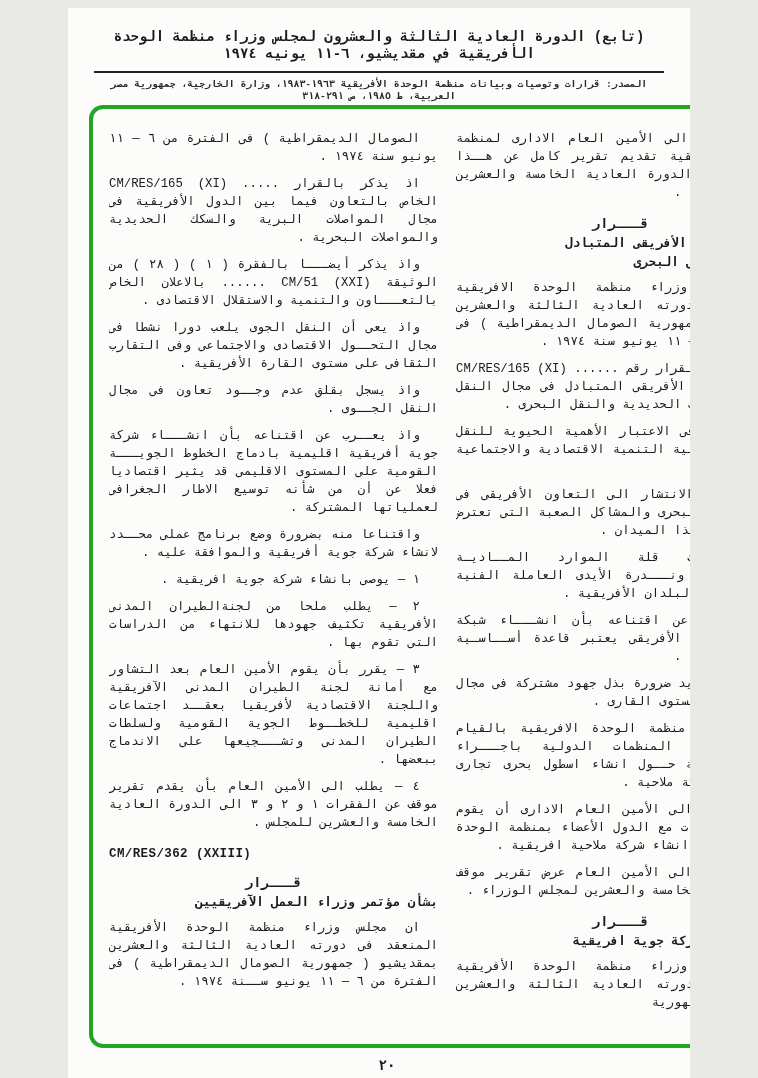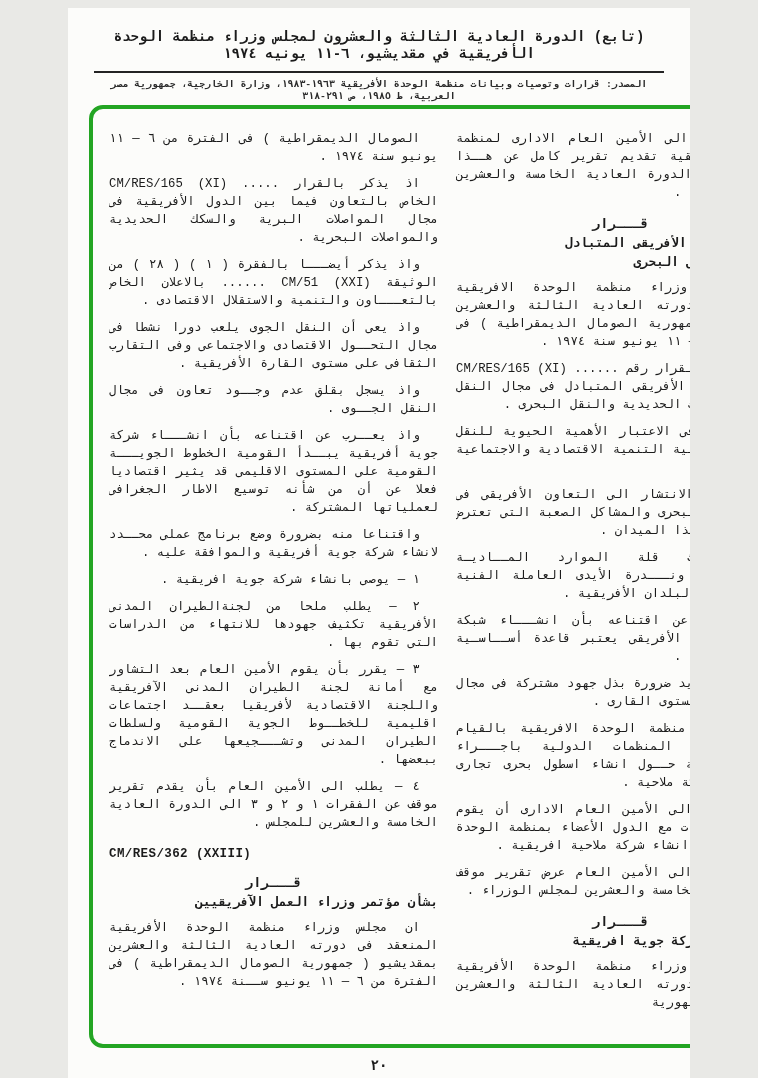--- a/index.html
+++ b/index.html
@@ -97,21 +97,21 @@
   .col p.h2 {
     text-align: right;
     font-weight: bold;
     font-size: 12.6px;
     margin: 3px 0;
   }
   
   .page-number {
     position: absolute;
     bottom: 12px;
-    left: 0;
+    left: 8px;
     width: 100%;
     text-align: center;
     font-size: 14px;
     font-weight: bold;
     color: #1b1b1b;
   }
 </style>
 </head>
 <body>
 
@@ -144,21 +144,21 @@
           <p class="h1">قـــرار</p>
           <p class="h2">بشأن انشاء شركة جوية افريقية</p>
           <p class="para">ان مجلس وزراء منظمة الوحدة الأفريقية المنعقد فى دورته العادية الثالثة والعشرين بمقديشيو ( جمهورية</p>
         </div>
       <div class="col">
           <p class="para">الصومال الديمقراطية ) فى الفترة من ٦ — ١١ يونيو سنة ١٩٧٤ .</p>
           <p class="para">اذ يذكر بالقرار ..... ‎CM/RES/165 (XI)‎ الخاص بالتعاون فيما بين الدول الأفريقية فى مجال المواصلات البرية والسكك الحديدية والمواصلات البحرية .</p>
           <p class="para">واذ يذكر أيضـــا بالفقرة ( ١ ) ( ٢٨ ) من الوثيقة ‎CM/51 (XXI)‎ ...... بالاعلان الخاص بالتعـــاون والتنمية والاستقلال الاقتصادى .</p>
           <p class="para">واذ يعى أن النقل الجوى يلعب دورا نشطا فى مجال التحــول الاقتصادى والاجتماعى وفى التقارب الثقافى على مستوى القارة الأفريقية .</p>
           <p class="para">واذ يسجل بقلق عدم وجــود تعاون فى مجال النقل الجــوى .</p>
-          <p class="para">واذ يعــرب عن اقتناعه بأن انشـــاء شركة جوية أفريقية يبــدأ القومية الخطوط الجويـــة القومية على المستوى الاقليمى قد يثير اقتصاديا فعلا عن أن من شأنه توسيع الاطار الجغرافى لعملياتها المشتركة .</p>
+          <p class="para">واذ يعــرب عن اقتناعه بأن انشـــاء شركة جوية أفريقية اقليمية بادماج الخطوط الجويـــة القومية على المستوى الاقليمى قد يثير اقتصاديا فعلا عن أن من شأنه توسيع الاطار الجغرافى لعملياتها المشتركة .</p>
           <p class="para">واقتناعا منه بضرورة وضع برنامج عملى محــدد لانشاء شركة جوية أفريقية والموافقة عليه .</p>
           <p class="para">١ — يوصى بانشاء شركة جوية افريقية .</p>
           <p class="para">٢ — يطلب ملحا من لجنةالطيران المدنى الأفريقية تكثيف جهودها للانتهاء من الدراسات التى تقوم بها .</p>
           <p class="para">٣ — يقرر بأن يقوم الأمين العام بعد التشاور مع أمانة لجنة الطيران المدنى الآفريقية واللجنة الاقتصادية لأفريقيا بعقــد اجتماعات اقليمية للخطــوط الجوية القومية ولسلطات الطيران المدنى وتشـــجيعها على الاندماج ببعضها .</p>
           <p class="para">٤ — يطلب الى الأمين العام بأن يقدم تقرير موقف عن الفقرات ١ و ٢ و ٣ الى الدورة العادية الخامسة والعشرين للمجلس .</p>
           <p class="ref">CM/RES/362 (XXIII)</p>
           <p class="h1">قـــرار</p>
           <p class="h2">بشأن مؤتمر وزراء العمل الآفريقيين</p>
           <p class="para">ان مجلس وزراء منظمة الوحدة الأفريقية المنعقد فى دورته العادية الثالثة والعشرين بمقديشيو ( جمهورية الصومال الديمقراطية ) فى الفترة من ٦ — ١١ يونيو ســنة ١٩٧٤ .</p>
         </div>

